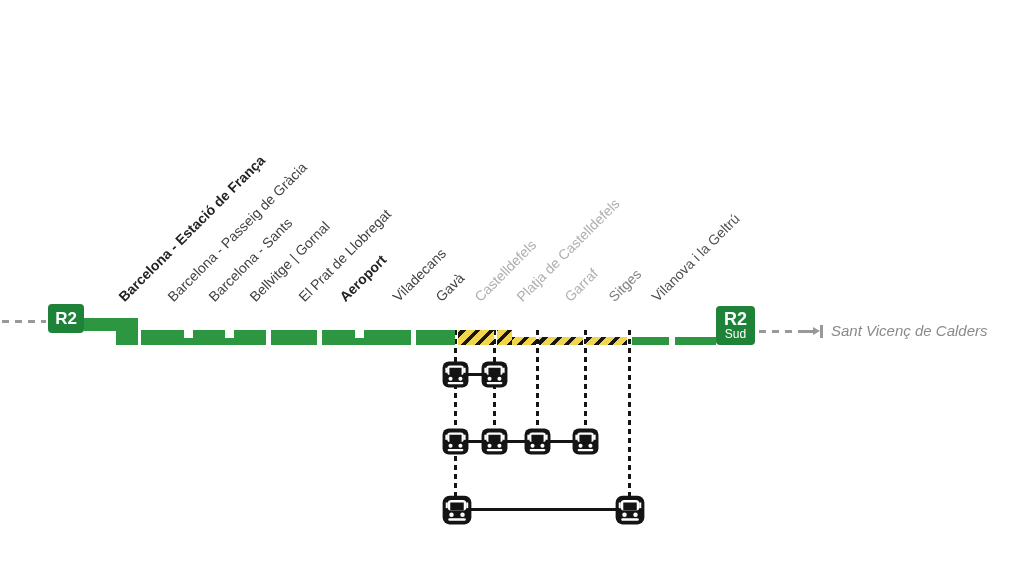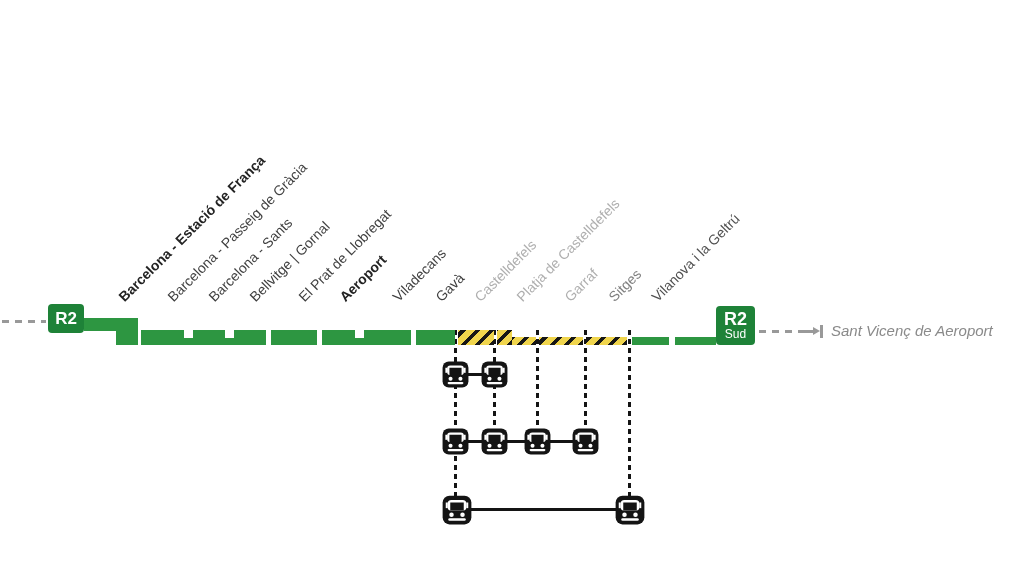--- a/index.html
+++ b/index.html
@@ -82,21 +82,21 @@
 
   <div class="badge badge-r">
     <span class="big">R2</span>
     <span class="sub">Sud</span>
   </div>
 
   <div class="dash-gray" style="left:759px;top:330px;width:46px;"></div>
   <div class="end-arrow-line"></div>
   <div class="end-arrow-head"></div>
   <div class="end-arrow-bar"></div>
-  <div class="continuation">Sant Vicenç de Aeroport</div>
+  <div class="continuation">Sant Vicenç de Calders</div>
 
   <div class="st b" style="left:126px;">Barcelona - Estació de França</div>
   <div class="st" style="left:175px;">Barcelona - Passeig de Gràcia</div>
   <div class="st" style="left:216px;">Barcelona - Sants</div>
   <div class="st" style="left:257px;">Bellvitge | Gornal</div>
   <div class="st" style="left:306px;">El Prat de Llobregat</div>
   <div class="st b" style="left:347px;">Aeroport</div>
   <div class="st" style="left:400px;">Viladecans</div>
   <div class="st" style="left:443px;">Gavà</div>
   <div class="st g1" style="left:482px;">Castelldefels</div>

